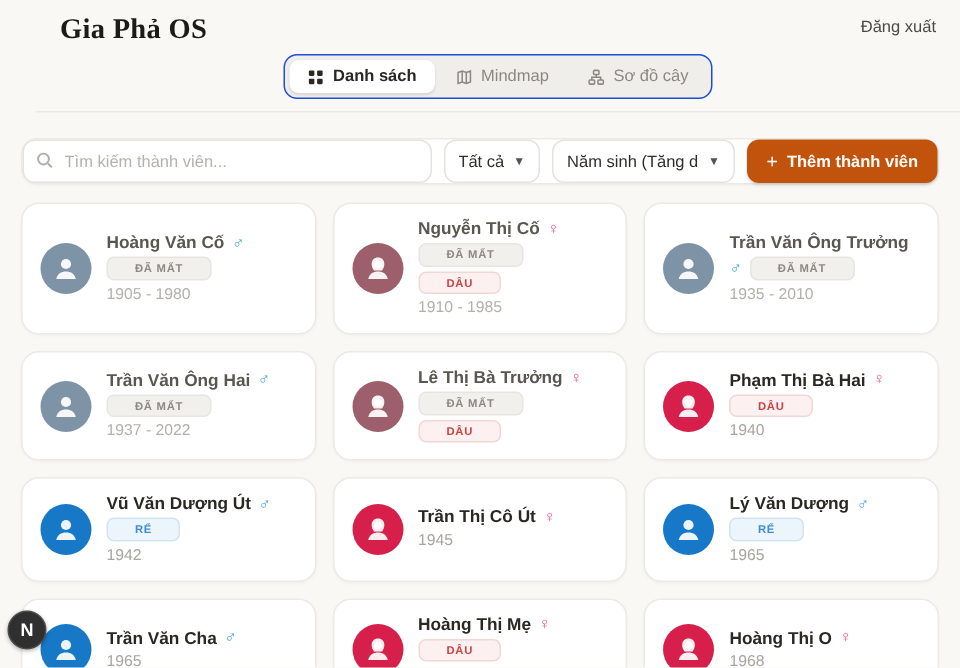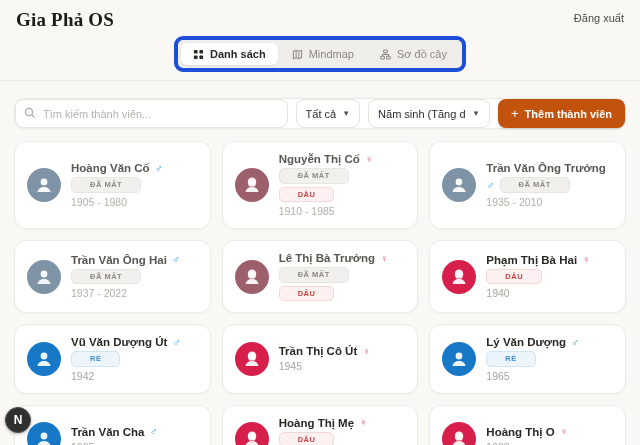--- a/index.html
+++ b/index.html
@@ -6,27 +6,27 @@
   html,body { width:640px; height:445px; }
   body {
     font-family:"Liberation Sans", sans-serif;
     background:#f9f8f5;
     color:#28261f;
     overflow:hidden;
     position:relative;
   }
 
   
-  .topbar { padding:9px 16px 8px; border-bottom:1px solid #ebe9e4; }
+  .topbar { padding:9px 16px 8px; border-bottom:1px solid #ebe9e4;margin-left:24px; }
   .topbar-row1 { display:flex; justify-content:space-between; align-items:flex-start; }
   .app-title { font-family:"Liberation Serif", serif; font-size:19px; font-weight:700; color:#1d1b17; letter-spacing:.2px; }
   .logout { font-size:11px; color:#4c4a45; cursor:pointer; margin-top:3px; }
 
   .tabs-row { display:flex; justify-content:center; margin-top:5px; }
-  .tabs { background:#f0eeea; border:4px solid #1d4ed8; border-radius:9px; padding:3px; display:flex; gap:2px; }
+  .tabs { background:#f0eeea; border:1px solid #1d4ed8; border-radius:9px; padding:3px; display:flex; gap:2px; }
   .tab { display:flex; align-items:center; gap:6px; padding:5px 12px; border-radius:6px;
          font-size:11px; color:#8b8781; cursor:pointer; white-space:nowrap; }
   .tab.active { background:#ffffff; color:#2b2823; font-weight:700; box-shadow:0 1px 2px rgba(0,0,0,.10); }
   .tab svg { display:block; }
 
   
   .filter-card {
     margin:17px 14px 0; background:#ffffff; border:1px solid #eceae5; border-radius:11px;
     display:flex; align-items:center; gap:8px; box-shadow:0 1px 2px rgba(0,0,0,.03);
   }

